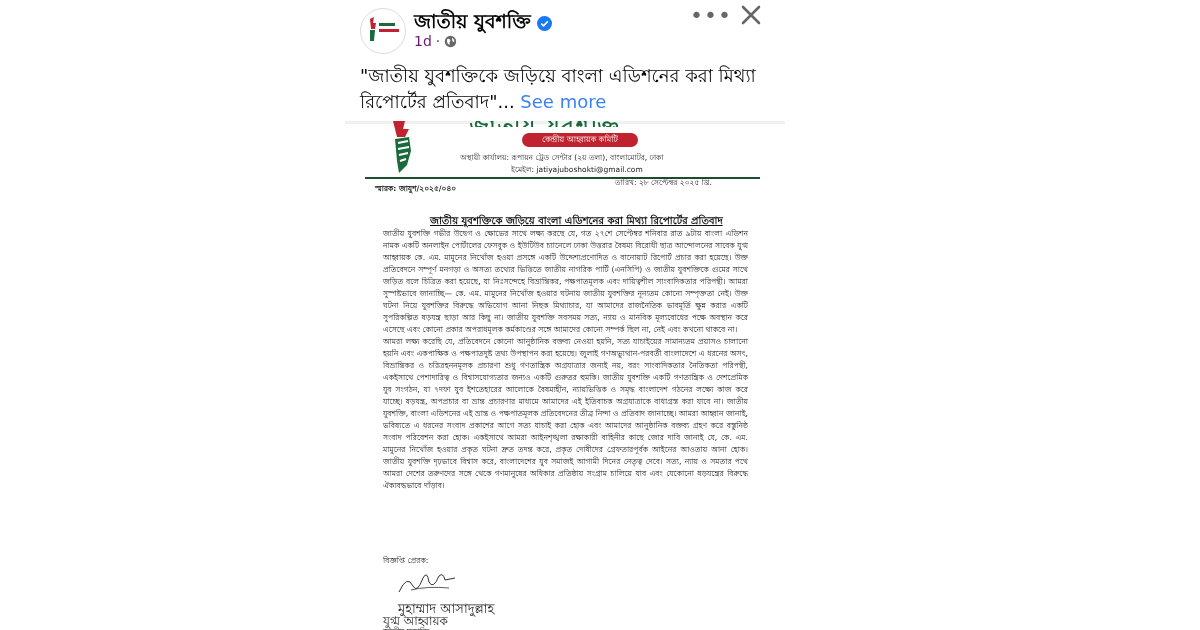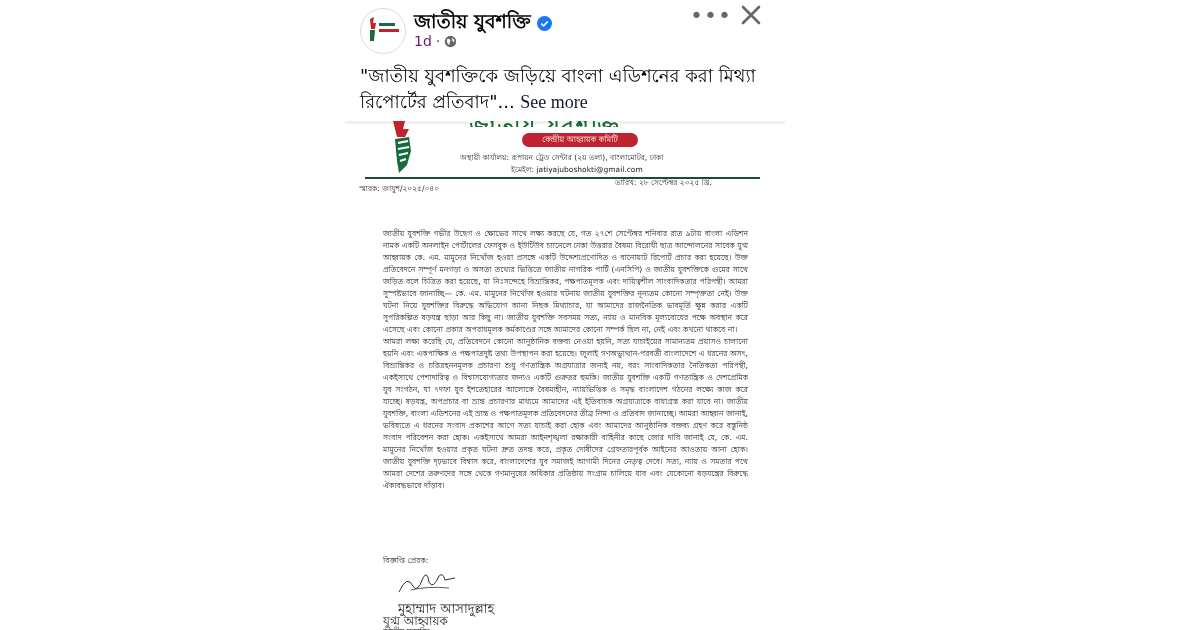--- a/index.html
+++ b/index.html
@@ -30,40 +30,40 @@
     position: absolute; left: 345px; top: 6px; width: 28px; height: 20px;
     font-size: 22px; color: #65676b; letter-spacing: 1px; line-height: 20px; cursor: pointer;
   }
   .close-btn {
     position: absolute; left: 395px; top: 4px; width: 22px; height: 22px; cursor: pointer;
   }
   .caption {
     position: absolute; left: 15px; top: 63px; width: 420px; font-size: 18px; line-height: 26px;
     color: #050505;
   }
-  .see-more { color: #0f172a; cursor: pointer; font-family: Liberation Serif, serif; }
+  .see-more { color: #3b82f6; cursor: pointer; }
   .doc {
     position: absolute; left: 0; top: 121px; width: 440px; height: 509px; background: #ffffff;
     overflow: hidden;
   }
   .doc-topstrip { position:absolute; left:0; top:0; width:440px; height:3px; background:#f0f0f0; }
   .logo-mark { position: absolute; left: 42px; top: 0; width: 30px; height: 52px; }
   .org-title-top {
     position: absolute; left: 100px; top: -12px; width: 200px; height: 18px;
     font-size: 22px; font-weight: bold; color: #1a6b3b; overflow: hidden; text-align: center;
     letter-spacing: 2px;
   }
   .committee-badge {
     position: absolute; left: 177px; top: 12px; padding: 0 20px; height: 14px; border-radius: 7px;
     background: #c0232f; color: #fff; font-size: 8px; line-height: 14px;
   }
   .office-line { position: absolute; left: 115px; top: 31px; font-size: 7.5px; color: #222; white-space: nowrap; }
   .email-line { position: absolute; left: 166px; top: 43px; font-size: 7.5px; color: #222; white-space: nowrap; }
   .doc-rule { position: absolute; left: 20px; top: 56px; width: 395px; height: 2px; background: #1b4d33; }
-  .ref-no { position: absolute; left: 14px; top: 62px; font-size: 7.5px; color: #222; }
+  .ref-no { position: absolute; left: 30px; top: 62px; font-size: 7.5px; color: #222; font-weight: bold; }
   .date-line { position: absolute; left: 270px; top: 56px; font-size: 7.5px; color: #222; white-space: nowrap; }
   .doc-heading {
     position: absolute; left: 85px; top: 92px; width: 270px; text-align: center;
     font-size: 10px; font-weight: bold; text-decoration: underline; color: #111; white-space: nowrap;
   }
   .doc-body {
     position: absolute; left: 38px; top: 107px; width: 365px;
     font-size: 7.6px; line-height: 12px; color: #222; text-align: justify;
   }
   .doc-body p { margin: 0; }
@@ -119,20 +119,21 @@
       <path d="M8 18 L22 16 L24 30 L20 44 L12 52 L10 40 Z" fill="#1a6b3b"></path>
       <path d="M11 22 L21 20 M11 28 L22 26 M12 34 L21 32 M13 40 L19 38" stroke="#fff" stroke-width="2"></path>
     </svg>
     <div class="org-title-top">জাতীয় যুবশক্তি</div>
     <div class="committee-badge">কেন্দ্রীয় আহ্বায়ক কমিটি</div>
     <div class="office-line">অস্থায়ী কার্যালয়: রূপায়ন ট্রেড সেন্টার (২য় তলা), বাংলামোটর, ঢাকা</div>
     <div class="email-line">ইমেইল: jatiyajuboshokti@gmail.com</div>
     <div class="doc-rule"></div>
     <div class="ref-no">স্মারক: জাযুশ/২০২৫/০৪০</div>
     <div class="date-line">তারিখ: ২৮ সেপ্টেম্বর ২০২৫ খ্রি.</div>
+    <div class="doc-heading">জাতীয় যুবশক্তিকে জড়িয়ে বাংলা এডিশনের করা মিথ্যা রিপোর্টের প্রতিবাদ</div>
     <div class="doc-body">
       <p>জাতীয় যুবশক্তি গভীর উদ্বেগ ও ক্ষোভের সাথে লক্ষ্য করছে যে, গত ২৭শে সেপ্টেম্বর শনিবার রাত ৯টায় বাংলা এডিশন নামক একটি অনলাইন পোর্টালের ফেসবুক ও ইউটিউব চ্যানেলে ঢাকা উত্তরার বৈষম্য বিরোধী ছাত্র আন্দোলনের সাবেক যুগ্ম আহ্বায়ক কে. এম. মামুনের নিখোঁজ হওয়া প্রসঙ্গে একটি উদ্দেশ্যপ্রণোদিত ও বানোয়াট রিপোর্ট প্রচার করা হয়েছে। উক্ত প্রতিবেদনে সম্পূর্ণ মনগড়া ও অসত্য তথ্যের ভিত্তিতে জাতীয় নাগরিক পার্টি (এনসিপি) ও জাতীয় যুবশক্তিকে গুমের সাথে জড়িত বলে চিত্রিত করা হয়েছে, যা নিঃসন্দেহে বিভ্রান্তিকর, পক্ষপাতমূলক এবং দায়িত্বশীল সাংবাদিকতার পরিপন্থী। আমরা সুস্পষ্টভাবে জানাচ্ছি— কে. এম. মামুনের নিখোঁজ হওয়ার ঘটনায় জাতীয় যুবশক্তির নূন্যতম কোনো সম্পৃক্ততা নেই। উক্ত ঘটনা নিয়ে যুবশক্তির বিরুদ্ধে অভিযোগ আনা নিছক মিথ্যাচার, যা আমাদের রাজনৈতিক ভাবমূর্তি ক্ষুন্ন করার একটি সুপরিকল্পিত ষড়যন্ত্র ছাড়া আর কিছু না। জাতীয় যুবশক্তি সবসময় সত্য, ন্যায় ও মানবিক মূল্যবোধের পক্ষে অবস্থান করে এসেছে এবং কোনো প্রকার অপরাধমূলক কর্মকাণ্ডের সঙ্গে আমাদের কোনো সম্পর্ক ছিল না, নেই এবং কখনো থাকবে না।</p>
       <p>আমরা লক্ষ্য করেছি যে, প্রতিবেদনে কোনো আনুষ্ঠানিক বক্তব্য নেওয়া হয়নি, সত্য যাচাইয়ের সামান্যতম প্রয়াসও চালানো হয়নি এবং একপাক্ষিক ও পক্ষপাতদুষ্ট তথ্য উপস্থাপন করা হয়েছে। জুলাই গণঅভ্যুত্থান-পরবর্তী বাংলাদেশে এ ধরনের অসৎ, বিভ্রান্তিকর ও চরিত্রহননমূলক প্রচারণা শুধু গণতান্ত্রিক অগ্রযাত্রার জন্যই নয়, বরং সাংবাদিকতার নৈতিকতা পরিপন্থী, একইসাথে পেশাদারিত্ব ও বিশ্বাসযোগ্যতার জন্যও একটি গুরুতর হুমকি। জাতীয় যুবশক্তি একটি গণতান্ত্রিক ও দেশপ্রেমিক যুব সংগঠন, যা ৭দফা যুব ইশতেহারের আলোকে বৈষম্যহীন, ন্যায়ভিত্তিক ও সমৃদ্ধ বাংলাদেশ গঠনের লক্ষ্যে কাজ করে যাচ্ছে। ষড়যন্ত্র, অপপ্রচার বা ভ্রান্ত প্রচারণার মাধ্যমে আমাদের এই ইতিবাচক অগ্রযাত্রাকে বাধাগ্রস্ত করা যাবে না। জাতীয় যুবশক্তি, বাংলা এডিশনের এই ভ্রান্ত ও পক্ষপাতমূলক প্রতিবেদনের তীব্র নিন্দা ও প্রতিবাদ জানাচ্ছে। আমরা আহ্বান জানাই, ভবিষ্যতে এ ধরনের সংবাদ প্রকাশের আগে সত্য যাচাই করা হোক এবং আমাদের আনুষ্ঠানিক বক্তব্য গ্রহণ করে বস্তুনিষ্ঠ সংবাদ পরিবেশন করা হোক। একইসাথে আমরা আইনশৃঙ্খলা রক্ষাকারী বাহিনীর কাছে জোর দাবি জানাই যে, কে. এম. মামুনের নিখোঁজ হওয়ার প্রকৃত ঘটনা দ্রুত তদন্ত করে, প্রকৃত দোষীদের গ্রেফতারপূর্বক আইনের আওতায় আনা হোক। জাতীয় যুবশক্তি দৃঢ়ভাবে বিশ্বাস করে, বাংলাদেশের যুব সমাজই আগামী দিনের নেতৃত্ব দেবে। সত্য, ন্যায় ও সমতার পথে আমরা দেশের তরুণদের সঙ্গে থেকে গণমানুষের অধিকার প্রতিষ্ঠায় সংগ্রাম চালিয়ে যাব এবং যেকোনো ষড়যন্ত্রের বিরুদ্ধে ঐক্যবদ্ধভাবে দাঁড়াব।</p>
     </div>
     <div class="sender-label">বিজ্ঞপ্তি প্রেরক:</div>
     <svg class="signature" viewBox="0 0 60 28">
       <path d="M2 24 Q10 6 16 18 Q20 26 26 10 Q30 2 32 14 Q36 22 42 8 Q46 4 48 12 L58 10" stroke="#333" stroke-width="1" fill="none"></path>
       <path d="M14 22 Q30 18 52 20" stroke="#333" stroke-width="0.8" fill="none"></path>
     </svg>
     <div class="signer-name">মুহাম্মাদ আসাদুল্লাহ</div>

